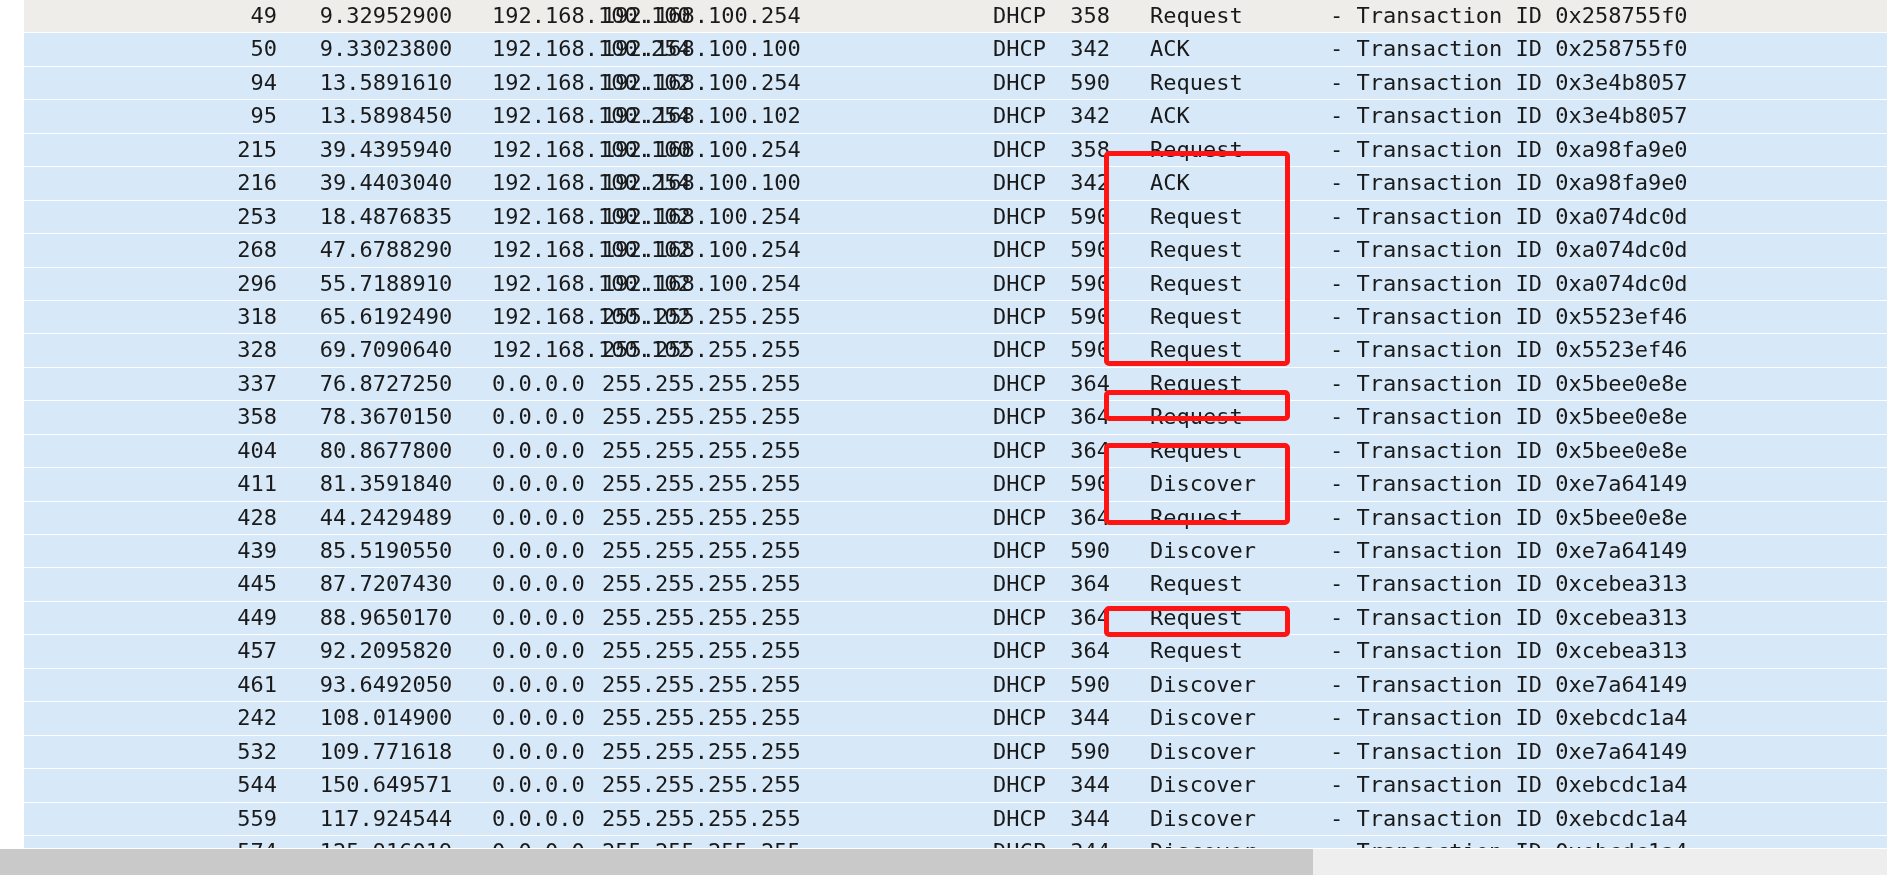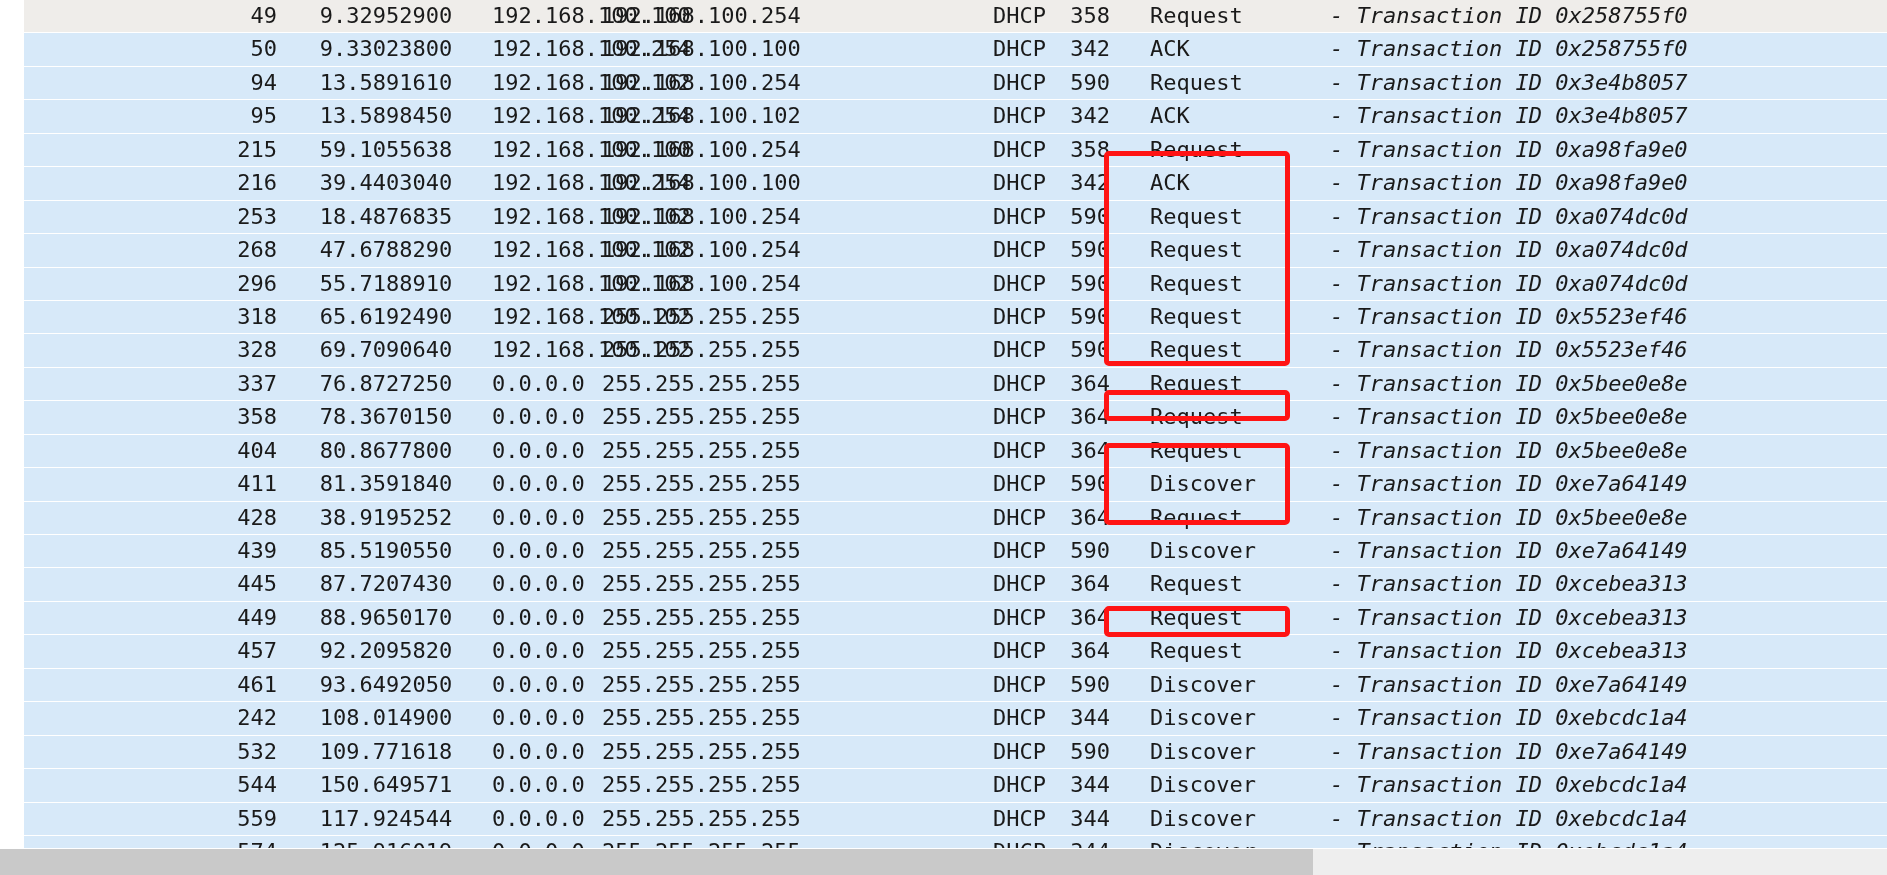--- a/index.html
+++ b/index.html
@@ -38,21 +38,21 @@
   .c-no   { left:0px;    width:253px; text-align:right; }
   .c-time { left:262px;  width:200px; text-align:center; }
   .c-src  { left:468px;  width:290px; text-align:left; }
   .c-dst  { left:578px;  width:320px; text-align:left; }
   .c-proto{ left:892px;  width:130px; text-align:right; }
   .c-len  { left:1016px; width:70px;  text-align:right; }
   .c-info { left:1102px; width:780px; text-align:left; }
 
   
   .c-info .op{ display:inline-block;margin-left:24px; }
-  .c-info .tail{ display:inline-block;font-style:italic; }
+  .c-info .tail{ display:inline-block; }
 
   
   .redbox{
     position:absolute;
     border:5px solid #ff1414;
     border-radius:5px;
     box-sizing:border-box;
     pointer-events:none;
     background:transparent;
   }
@@ -105,21 +105,21 @@
         <span class="c-no">95</span>
         <span class="c-time">13.5898450</span>
         <span class="c-src">192.168.100.254</span>
         <span class="c-dst">192.168.100.102</span>
         <span class="c-proto">DHCP</span>
         <span class="c-len">342</span>
         <span class="c-info"><span class="op" style="width: 180px;">ACK</span><span class="tail">- Transaction ID 0x3e4b8057</span></span>
       </div>
       <div class="prow">
         <span class="c-no">215</span>
-        <span class="c-time">59.1055638</span>
+        <span class="c-time">39.4395940</span>
         <span class="c-src">192.168.100.100</span>
         <span class="c-dst">192.168.100.254</span>
         <span class="c-proto">DHCP</span>
         <span class="c-len">358</span>
         <span class="c-info"><span class="op" style="width: 180px;">Request</span><span class="tail">- Transaction ID 0xa98fa9e0</span></span>
       </div>
       <div class="prow">
         <span class="c-no">216</span>
         <span class="c-time">39.4403040</span>
         <span class="c-src">192.168.100.254</span>
@@ -204,21 +204,21 @@
         <span class="c-no">411</span>
         <span class="c-time">81.3591840</span>
         <span class="c-src">0.0.0.0</span>
         <span class="c-dst">255.255.255.255</span>
         <span class="c-proto">DHCP</span>
         <span class="c-len">590</span>
         <span class="c-info"><span class="op" style="width: 180px;">Discover</span><span class="tail">- Transaction ID 0xe7a64149</span></span>
       </div>
       <div class="prow">
         <span class="c-no">428</span>
-        <span class="c-time">38.9195252</span>
+        <span class="c-time">44.2429489</span>
         <span class="c-src">0.0.0.0</span>
         <span class="c-dst">255.255.255.255</span>
         <span class="c-proto">DHCP</span>
         <span class="c-len">364</span>
         <span class="c-info"><span class="op" style="width: 180px;">Request</span><span class="tail">- Transaction ID 0x5bee0e8e</span></span>
       </div>
       <div class="prow">
         <span class="c-no">439</span>
         <span class="c-time">85.5190550</span>
         <span class="c-src">0.0.0.0</span>

